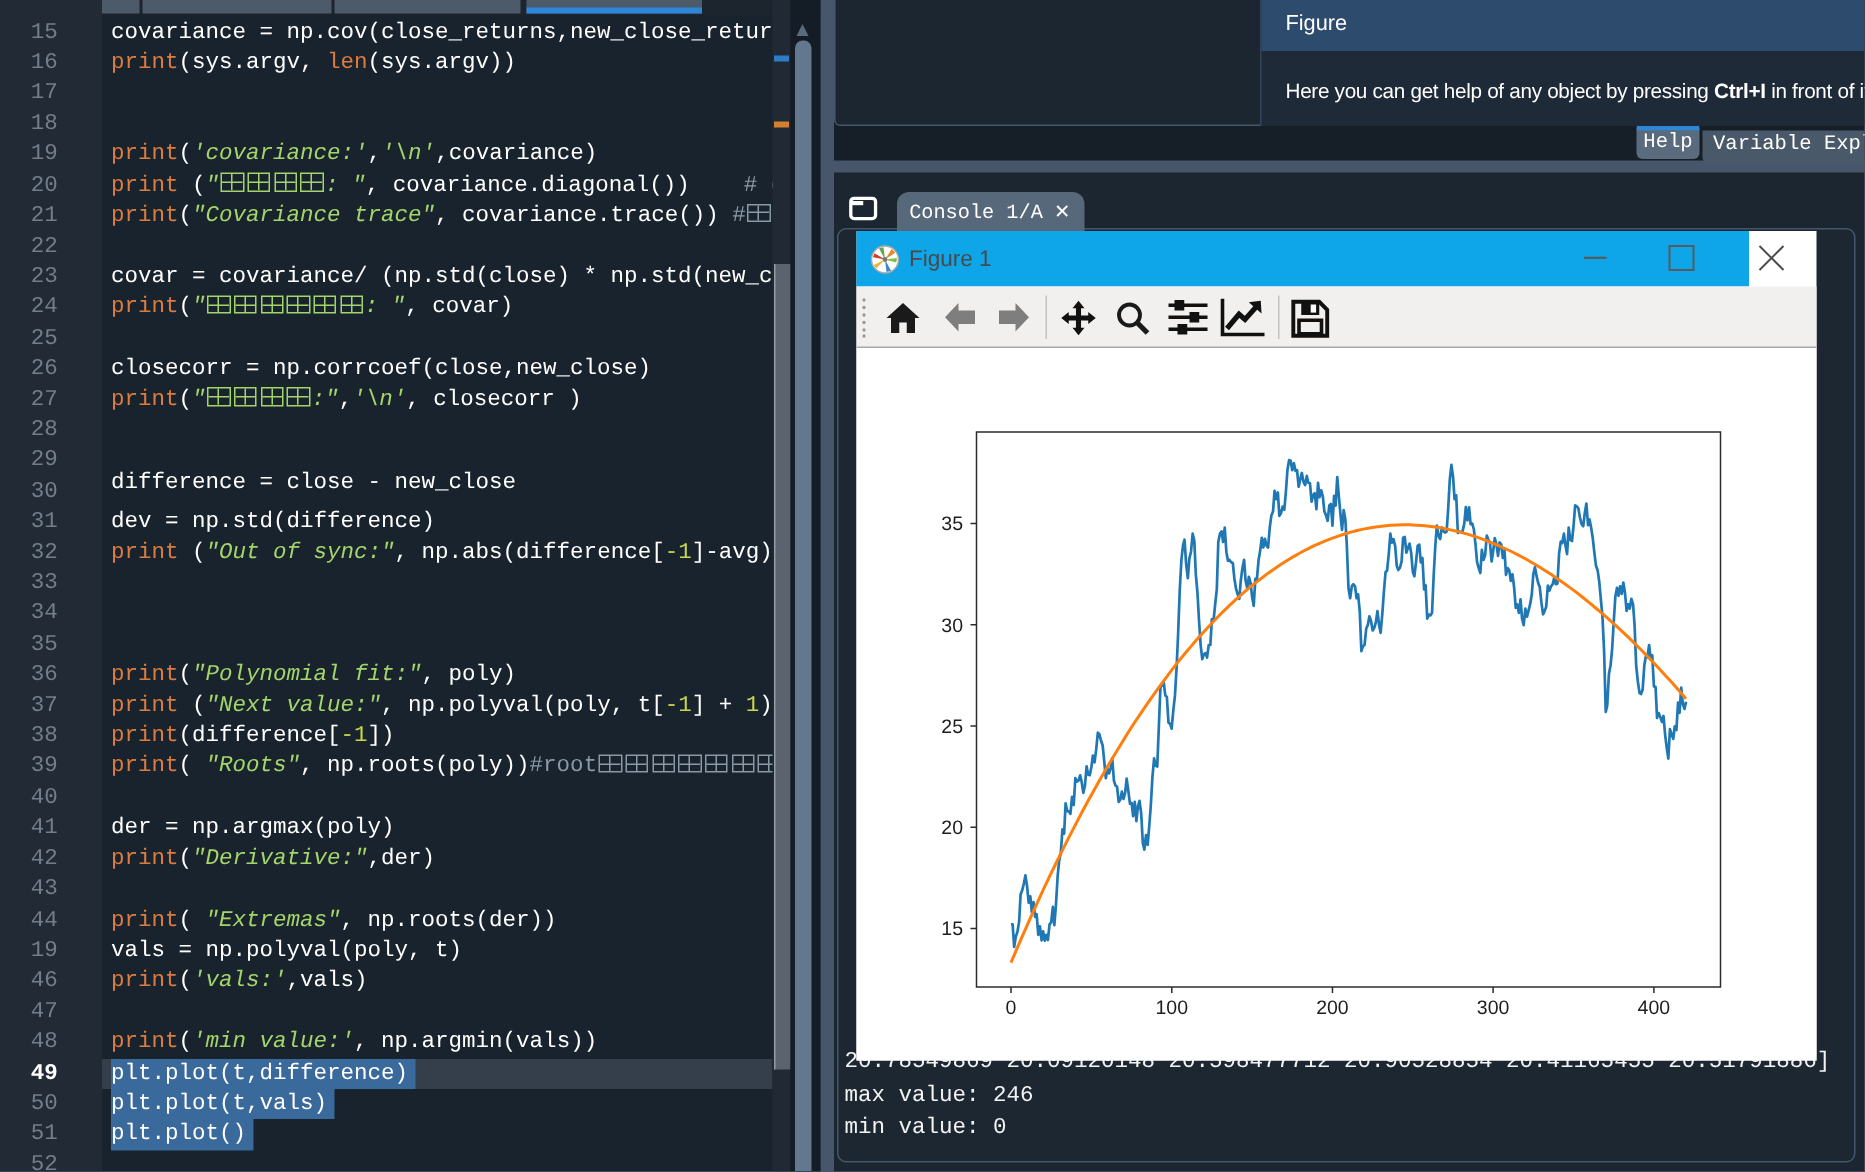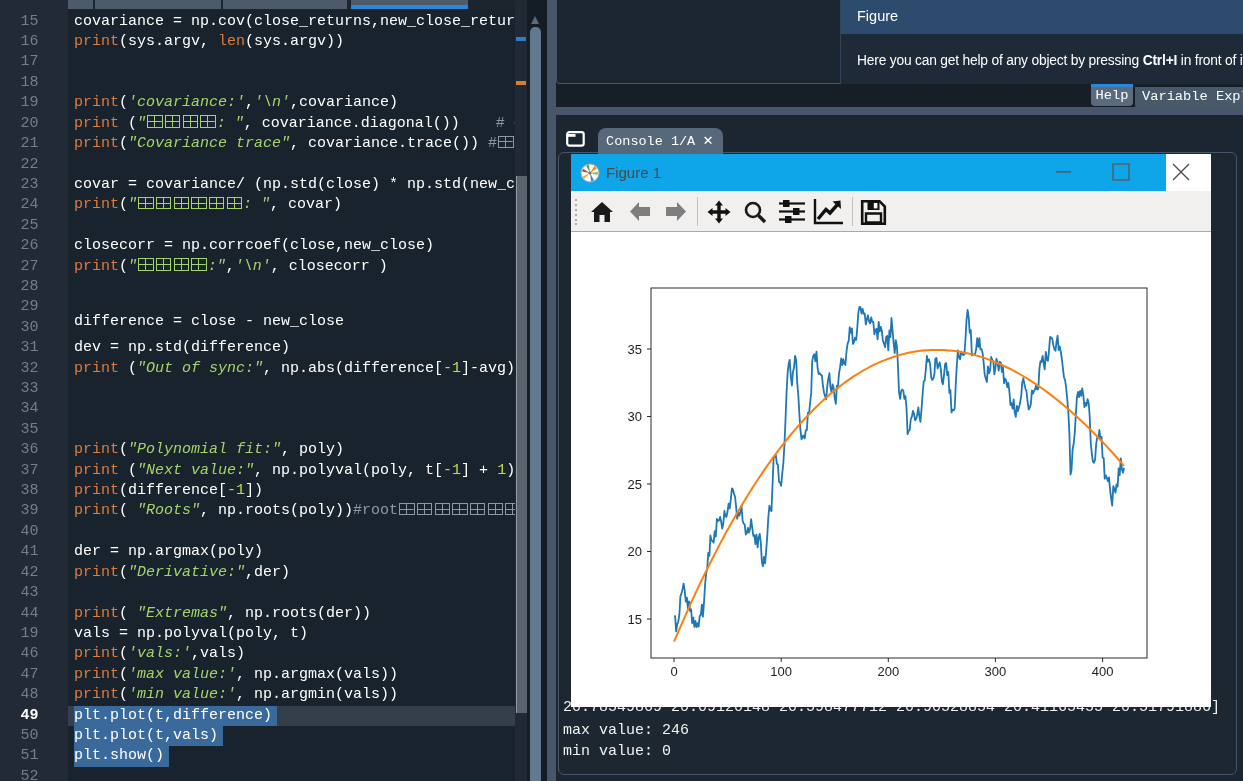--- a/index.html
+++ b/index.html
@@ -130,29 +130,28 @@
 <div class="ln" style="top:460.6px"><span class="b">print</span> (<span class="s">"Next value:"</span>, np.polyval(poly, t[<span class="d">-1</span>] + <span class="d">1</span>))</div>
 <div class="ln" style="top:481.0px"><span class="b">print</span>(difference[<span class="d">-1</span>])</div>
 <div class="ln" style="top:501.4px"><span class="b">print</span>( <span class="s">"Roots"</span>, np.roots(poly))<span class="c">#root<i class="z"></i><i class="z"></i><i class="z"></i><i class="z"></i><i class="z"></i><i class="z"></i><i class="z"></i></span></div>
 <div class="ln" style="top:521.9px"></div>
 <div class="ln" style="top:542.3px">der = np.argmax(poly)</div>
 <div class="ln" style="top:562.7px"><span class="b">print</span>(<span class="s">"Derivative:"</span>,der)</div>
 <div class="ln" style="top:583.1px"></div>
 <div class="ln" style="top:603.5px"><span class="b">print</span>( <span class="s">"Extremas"</span>, np.roots(der))</div>
 <div class="ln" style="top:623.9px">vals = np.polyval(poly, t)</div>
 <div class="ln" style="top:644.3px"><span class="b">print</span>(<span class="s">'vals:'</span>,vals)</div>
-<div class="ln" style="top:664.7px"><span class="b">print</span>(<span class="s">'max value:'</span>, np.argmax(vals))</div>
 <div class="ln" style="top:685.1px"><span class="b">print</span>(<span class="s">'min value:'</span>, np.argmin(vals))</div>
 <div class="cl" style="top:705.5px"></div>
 <div class="sel" style="top:705.5px;width:203px"></div>
 <div class="ln" style="top:705.5px">plt.plot(t,difference)</div>
 <div class="sel" style="top:726.0px;width:149px"></div>
 <div class="ln" style="top:726.0px">plt.plot(t,vals)</div>
 <div class="sel" style="top:746.4px;width:95px"></div>
-<div class="ln" style="top:746.4px">plt.show()</div>
+<div class="ln" style="top:746.4px">plt.plot()</div>
 <div class="ln" style="top:766.8px"></div>
   </div>
   <div id="sflag"></div>
   <div id="slider"></div>
   <div id="mblue"></div>
   <div id="morange"></div>
   <div id="strack"></div>
   <div id="sslab"></div>
   <div id="sarrow"></div>
 </div>

